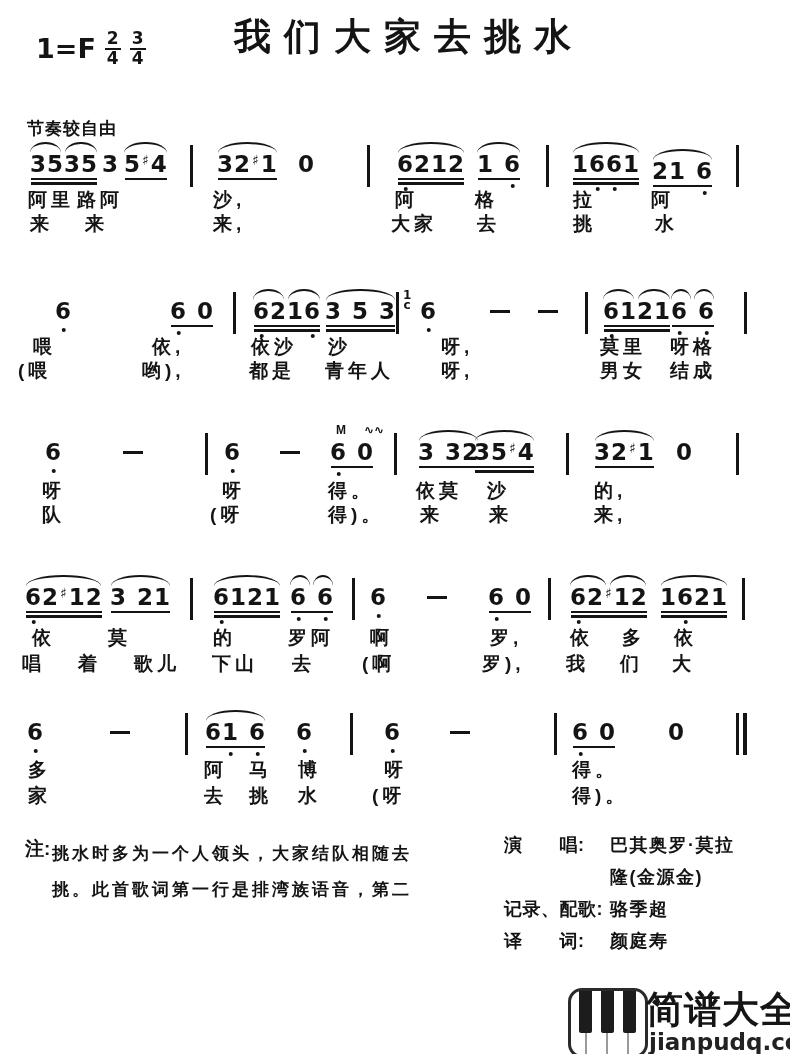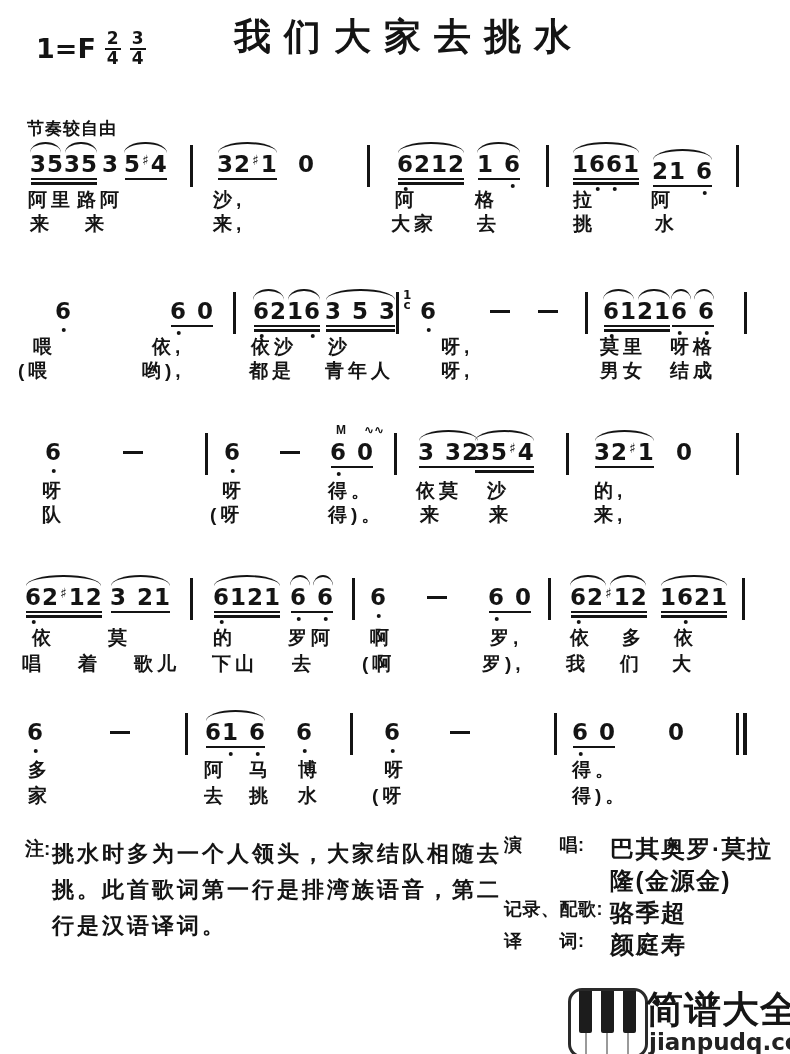--- a/index.html
+++ b/index.html
@@ -41,27 +41,27 @@
   .finalbar i{display:block;width:2.5px;background:#141414;}
   .finalbar i:last-child{width:4.5px;}
   .dashnote{position:absolute;width:20px;height:3.2px;background:#141414;}
   .mtr{position:absolute;display:flex;flex-direction:column;align-items:center;
        font-size:12px;font-weight:800;line-height:10px;font-family:"DejaVu Sans",sans-serif;}
   .orn{position:absolute;font-size:12px;font-weight:800;letter-spacing:0;}
   .lyr{position:absolute;font-size:19px;font-weight:800;letter-spacing:4px;line-height:1;white-space:pre;}
 
   
   .notelabel{position:absolute;left:25px;top:836px;font-size:19px;font-weight:800;}
-  #notelines{position:absolute;left:52px;top:836px;font-size:22px;font-weight:700;
+  #notelines{position:absolute;left:52px;top:836px;font-size:17px;font-weight:700;
              letter-spacing:3px;line-height:36px;white-space:nowrap;}
 
   
   #credits{position:absolute;inset:0;pointer-events:none;}
   .crole{position:absolute;left:504px;font-size:18px;font-weight:800;letter-spacing:0.5px;white-space:pre;}
-  .cname{position:absolute;left:610px;font-size:24px;font-weight:800;letter-spacing:1.5px;white-space:pre;}
+  .cname{position:absolute;left:610px;font-size:18px;font-weight:800;letter-spacing:1.5px;white-space:pre;}
 
   
   .piano{position:absolute;left:568px;top:988px;width:74px;height:64px;background:#fff;
          border:3px solid #2a2a2a;border-radius:14px;}
   .piano .bk{position:absolute;top:0;width:13px;height:42px;background:#1c1c1c;border-radius:0 0 2px 2px;}
   .piano .wl{position:absolute;top:42px;bottom:0;width:1.5px;background:#9a9a9a;}
   .wmname{position:absolute;left:646px;top:985px;font-size:37px;font-weight:800;
           letter-spacing:1px;color:#151515;white-space:nowrap;}
   .wmurl{position:absolute;left:649px;top:1029px;font-size:23px;font-weight:600;color:#222;
          font-family:"DejaVu Sans",sans-serif;}
@@ -232,21 +232,20 @@
       <span class="lyr" style="left: 249px; top: 786px;">挑</span>
       <span class="lyr" style="left: 298px; top: 786px;">水</span>
       <span class="lyr" style="left: 372px; top: 786px;">(呀</span>
       <span class="lyr" style="left: 572px; top: 786px;">得)。</span>
     </div>
 
   <div class="notelabel">注:</div>
   <div id="notelines">
       <div class="">挑水时多为一个人领头，大家结队相随去</div>
       <div class="">挑。此首歌词第一行是排湾族语音，第二</div>
-      <div class="">行是汉语译词。</div>
     </div>
 
   <div id="credits">
       <span class="crole" style="top: 833px;">演　　唱:</span>
       <span class="cname" style="top: 833px;">巴其奥罗·莫拉</span>
       <span class="cname" style="top: 865px;">隆(金源金)</span>
       <span class="crole" style="top: 897px;">记录、配歌:</span>
       <span class="cname" style="top: 897px;">骆季超</span>
       <span class="crole" style="top: 929px;">译　　词:</span>
       <span class="cname" style="top: 929px;">颜庭寿</span>

